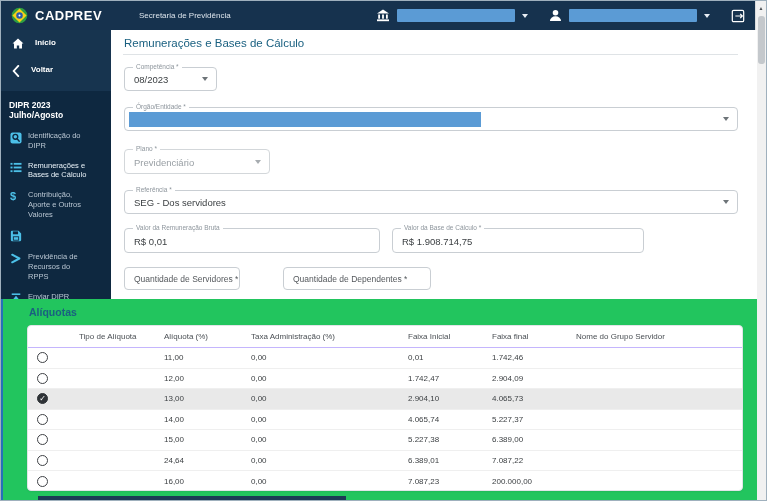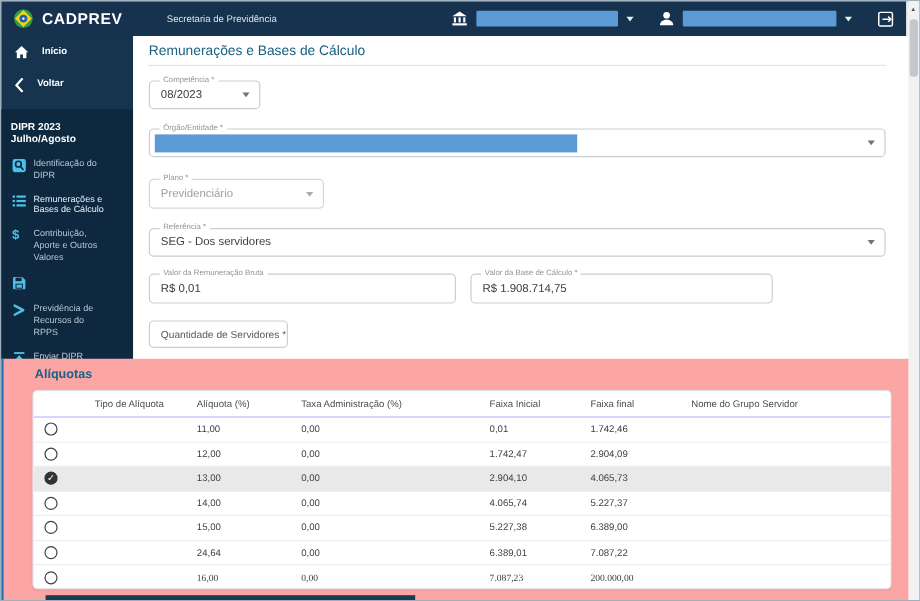--- a/index.html
+++ b/index.html
@@ -59,29 +59,29 @@
   .f-orgao       { left:13px; top:77px;  width:614px; }
   .f-plano       { left:13px; top:119px; width:146px; height:25px; }
   .f-referencia  { left:13px; top:160px; width:614px; }
   .f-vrb         { left:13px; top:198px; width:256px; height:25px; }
   .f-vbc         { left:281px; top:198px; width:252px; height:25px; }
   .f-qs          { left:13px; top:237px; width:116px; height:23px; }
   .f-qd          { left:172px; top:237px; width:148px; height:23px; }
 
   
   .aliquotas { position:absolute; left:0; top:298px; width:756px; height:203px;
-               background:#fca5a5; border-left:2px solid #2670b8; }
+               background:#22c55e; border-left:2px solid #2670b8; }
   .sec-title { position:absolute; left:26px; top:7px; font-size:10.5px; color:#1a6080; }
   .card { position:absolute; left:24px; top:26px; right:14px; height:166px; background:#fff;
           border:1px solid #e1e5e8; border-radius:4px; box-shadow:0 1px 2px rgba(0,0,0,.06); overflow:hidden; }
   .tgrid { display:grid; grid-template-columns:45px 85px 87px 157px 84px 84px 1fr; align-items:center; }
   .thead { height:22px; border-bottom:1px solid #c4b5fd; }
   .thead .th { font-size:8px; color:#4a4f54; padding-left:6px; white-space:nowrap; }
   .trow { height:20.5px; border-bottom:1px solid #efefef; cursor:pointer; }
-  .trow:last-child { border-bottom:none;font-family:Liberation Serif, serif; }
+  .trow:last-child { border-bottom:none; }
   .trow.selected { background:#e9e9e9; }
   .trow .td { font-size:8px; color:#3b3f42; padding-left:6px; white-space:nowrap; }
   .radio-cell { display:flex; justify-content:flex-start; padding-left:9px; }
   .radio { width:11px; height:11px; border:1.5px solid #3f4246; border-radius:50%; background:#fff;
            display:flex; align-items:center; justify-content:center; cursor:pointer; }
   .radio.checked { background:#2f3337; border-color:#2f3337; }
   .radio.checked::after { content:"✓"; color:#fff; font-size:8px; font-weight:bold; line-height:1; }
 
   .bottom-bar { position:absolute; left:37px; bottom:0; width:308px; height:4px; background:#1c3a55; }
 
@@ -239,20 +239,23 @@
 
     <div class="field f-vbc">
       <span class="flabel">Valor da Base de Cálculo *</span>
       <span class="fvalue">R$ 1.908.714,75</span>
     </div>
 
     <div class="field f-qs">
       <span class="inline-label">Quantidade de Servidores *</span>
     </div>
 
+    <div class="field f-qd">
+      <span class="inline-label">Quantidade de Dependentes *</span>
+    </div>
   </main>
 
   <section class="aliquotas">
     <h2 class="sec-title">Alíquotas</h2>
 
     <div class="card">
       <div class="tgrid thead">
         <span class="th"></span>
         <span class="th">Tipo de Alíquota</span>
         <span class="th">Alíquota (%)</span>

